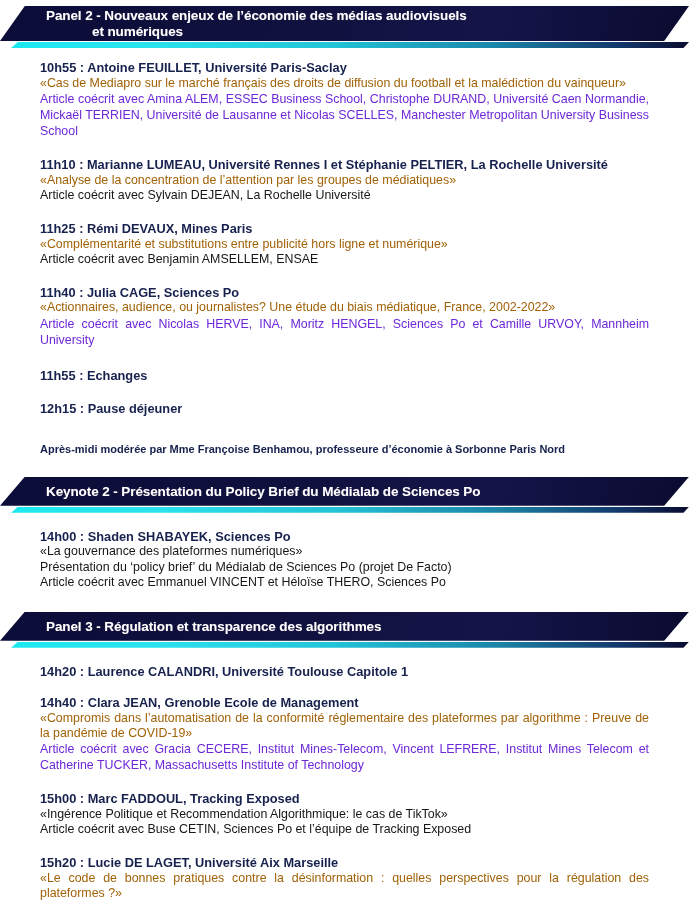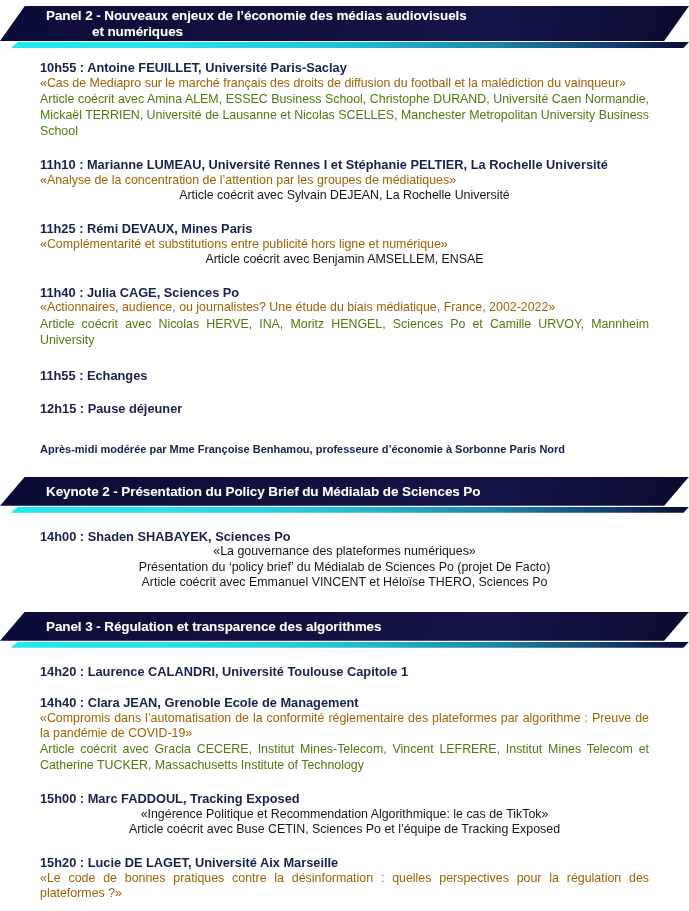--- a/index.html
+++ b/index.html
@@ -88,32 +88,32 @@
   .entry-quote {
     font-size: 12.4px;
     color: #a16207;
     line-height: 1.22;
     margin: 0;
     text-align: justify;
     text-justify: inter-word;
   }
   .entry-coauthors {
     font-size: 12.4px;
-    color: #4d7c0f;
+    color: #6d28d9;
     line-height: 1.3;
     margin: 0;
     text-align: justify;
     text-justify: inter-word;
   }
   .entry-extra {
     font-size: 12.4px;
     color: #171717;
     line-height: 1.22;
     margin: 0;
-    text-align: center;
+    text-align: left;
   }
   .moderator {
     font-weight: bold;
     font-size: 11px;
     color: #16214e;
     line-height: 1.25;
     text-align: justify;
     text-justify: inter-word;
     margin: 0;
   }

